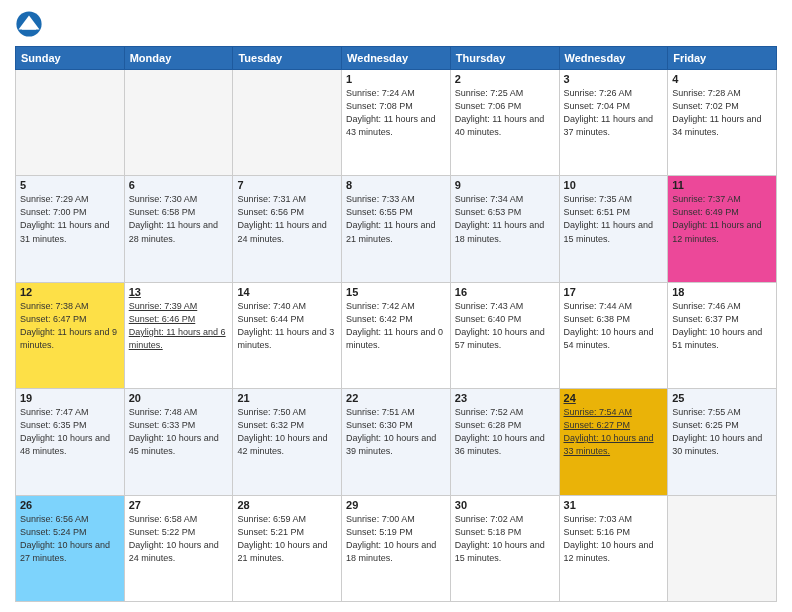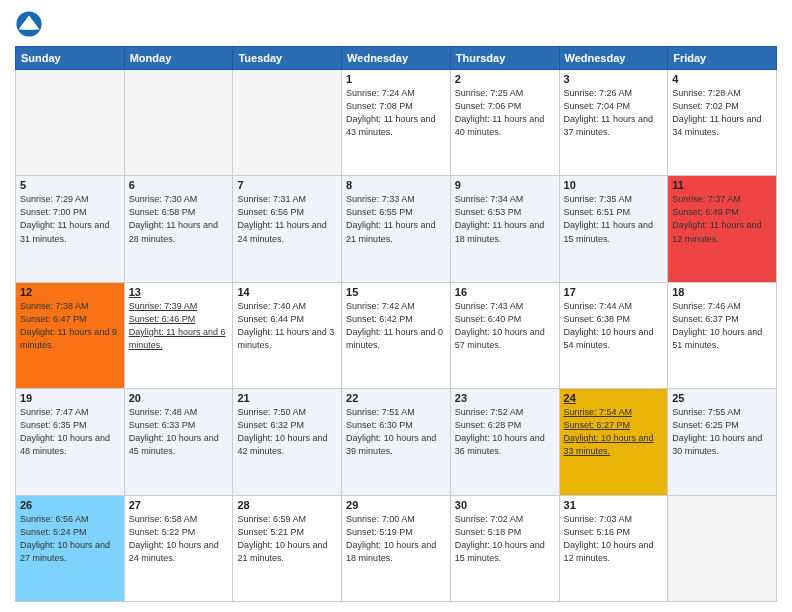--- a/index.html
+++ b/index.html
@@ -172,27 +172,27 @@
             <div class="day-info">Sunrise: 7:33 AM<br>Sunset: 6:55 PM<br>Daylight: 11 hours and 21 minutes.</div>
           </td>
           <td style="background: rgb(240, 244, 250);">
             <div class="day-num">9</div>
             <div class="day-info">Sunrise: 7:34 AM<br>Sunset: 6:53 PM<br>Daylight: 11 hours and 18 minutes.</div>
           </td>
           <td style="background: rgb(240, 244, 250);">
             <div class="day-num">10</div>
             <div class="day-info">Sunrise: 7:35 AM<br>Sunset: 6:51 PM<br>Daylight: 11 hours and 15 minutes.</div>
           </td>
-          <td style="background: #ef4444;">
+          <td style="background: #ec4899;">
             <div class="day-num">11</div>
             <div class="day-info">Sunrise: 7:37 AM<br>Sunset: 6:49 PM<br>Daylight: 11 hours and 12 minutes.</div>
           </td>
         </tr>
         <tr>
-          <td style="background: #f97316;">
+          <td style="background: #fde047;">
             <div class="day-num">12</div>
             <div class="day-info">Sunrise: 7:38 AM<br>Sunset: 6:47 PM<br>Daylight: 11 hours and 9 minutes.</div>
           </td>
           <td style="background: rgb(255, 255, 255); text-decoration: underline;">
             <div class="day-num">13</div>
             <div class="day-info">Sunrise: 7:39 AM<br>Sunset: 6:46 PM<br>Daylight: 11 hours and 6 minutes.</div>
           </td>
           <td style="background: rgb(255, 255, 255);">
             <div class="day-num">14</div>
             <div class="day-info">Sunrise: 7:40 AM<br>Sunset: 6:44 PM<br>Daylight: 11 hours and 3 minutes.</div>

